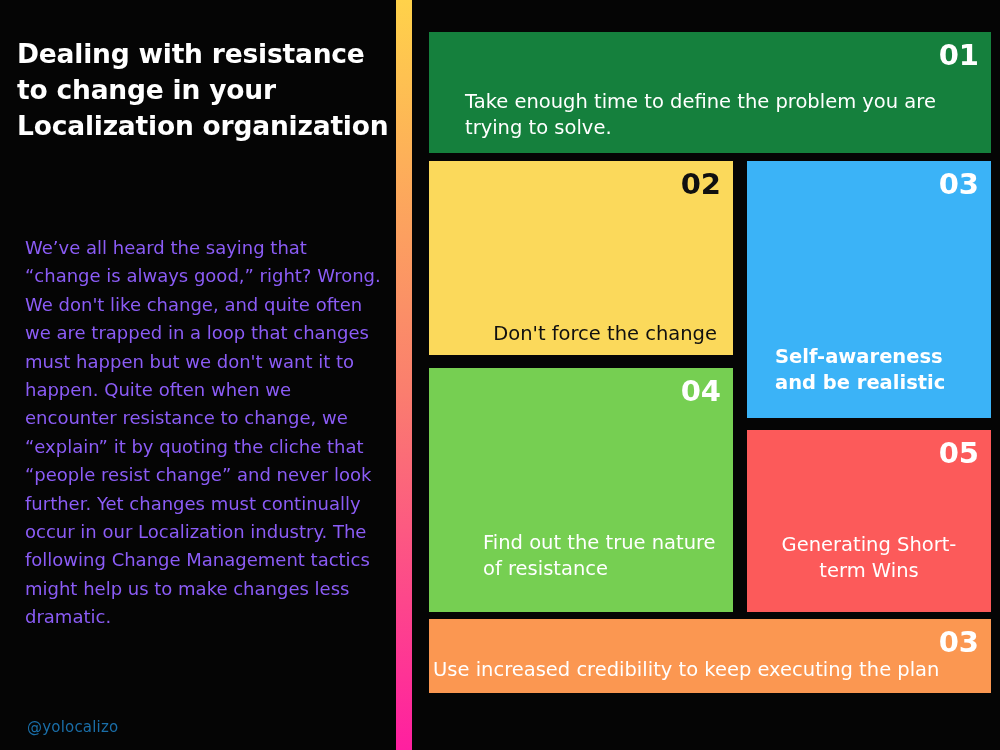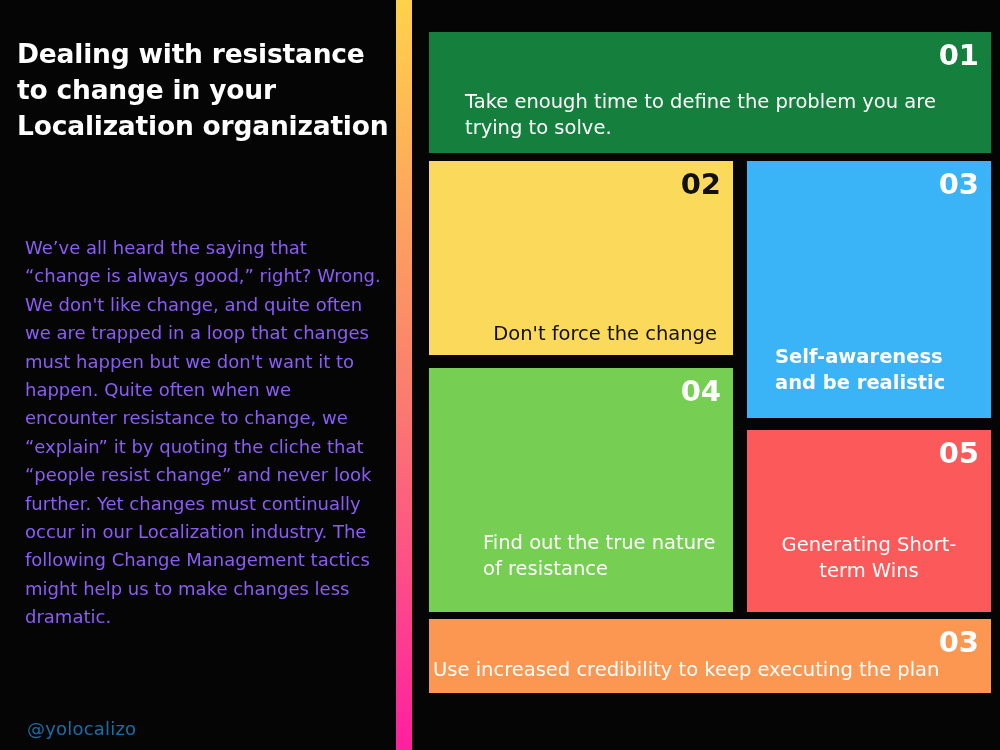--- a/index.html
+++ b/index.html
@@ -55,21 +55,21 @@
     font-weight: normal;
     font-size: 18px;
     line-height: 28.4px;
   }
 
   #handle {
     position: absolute;
     left: 27px;
     top: 718px;
     font-family: "DejaVu Sans", sans-serif;
-    font-size: 18px;
+    font-size: 15px;
     color: #1a6ea8;
     letter-spacing: 0.2px;
   }
 
   
   #divider {
     position: absolute;
     left: 396px;
     top: 0;
     width: 16px;

